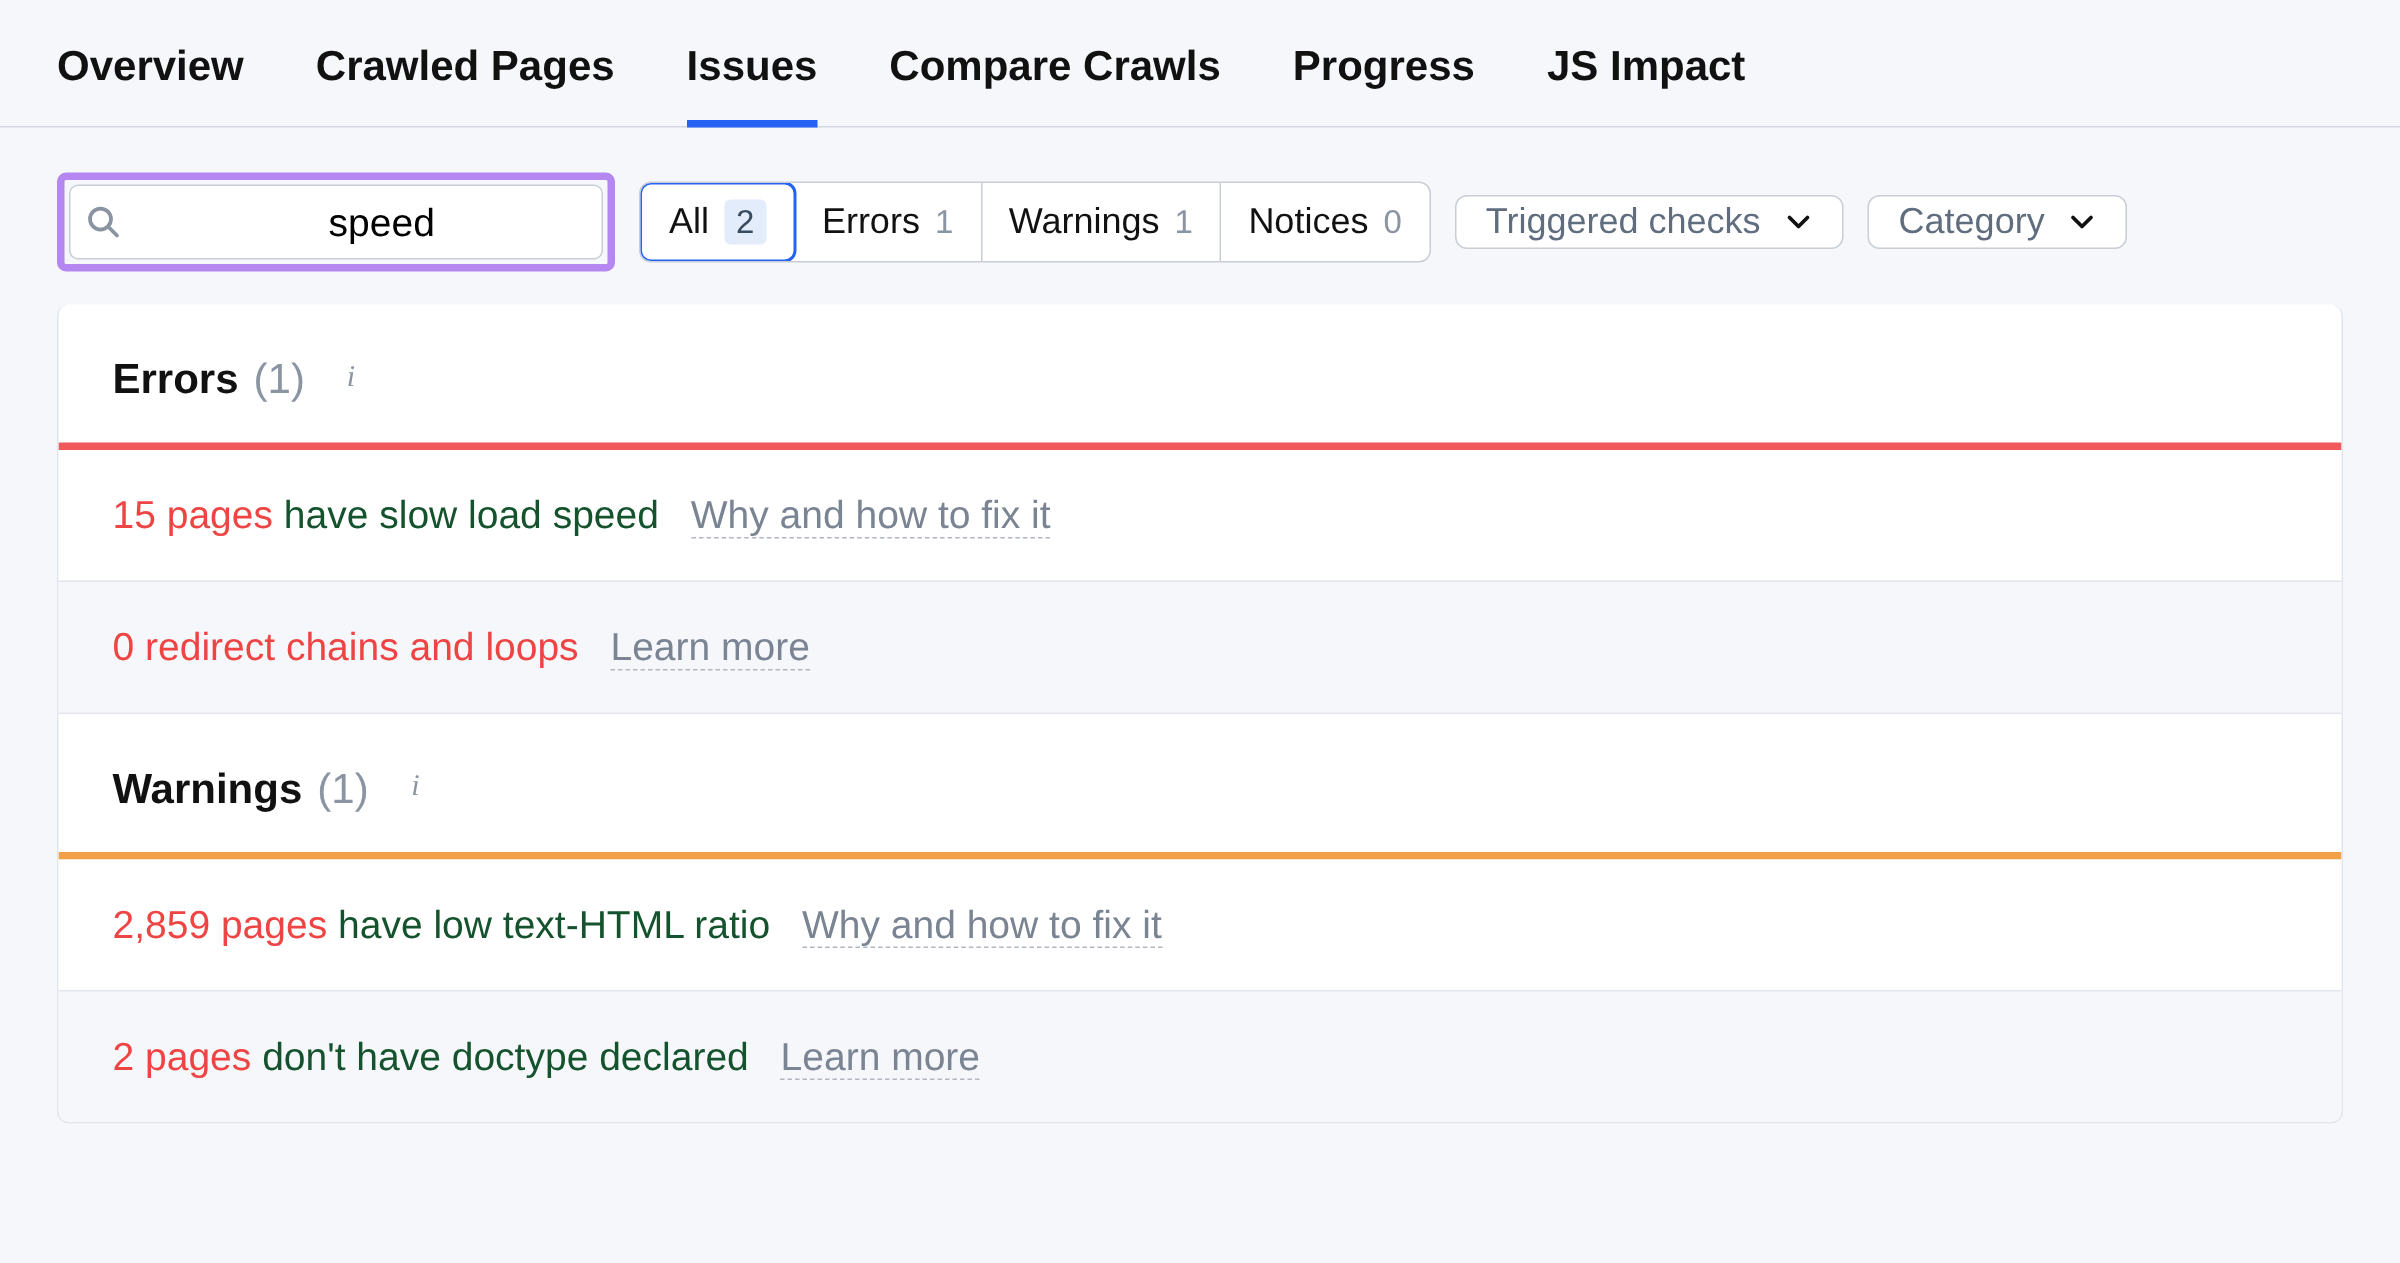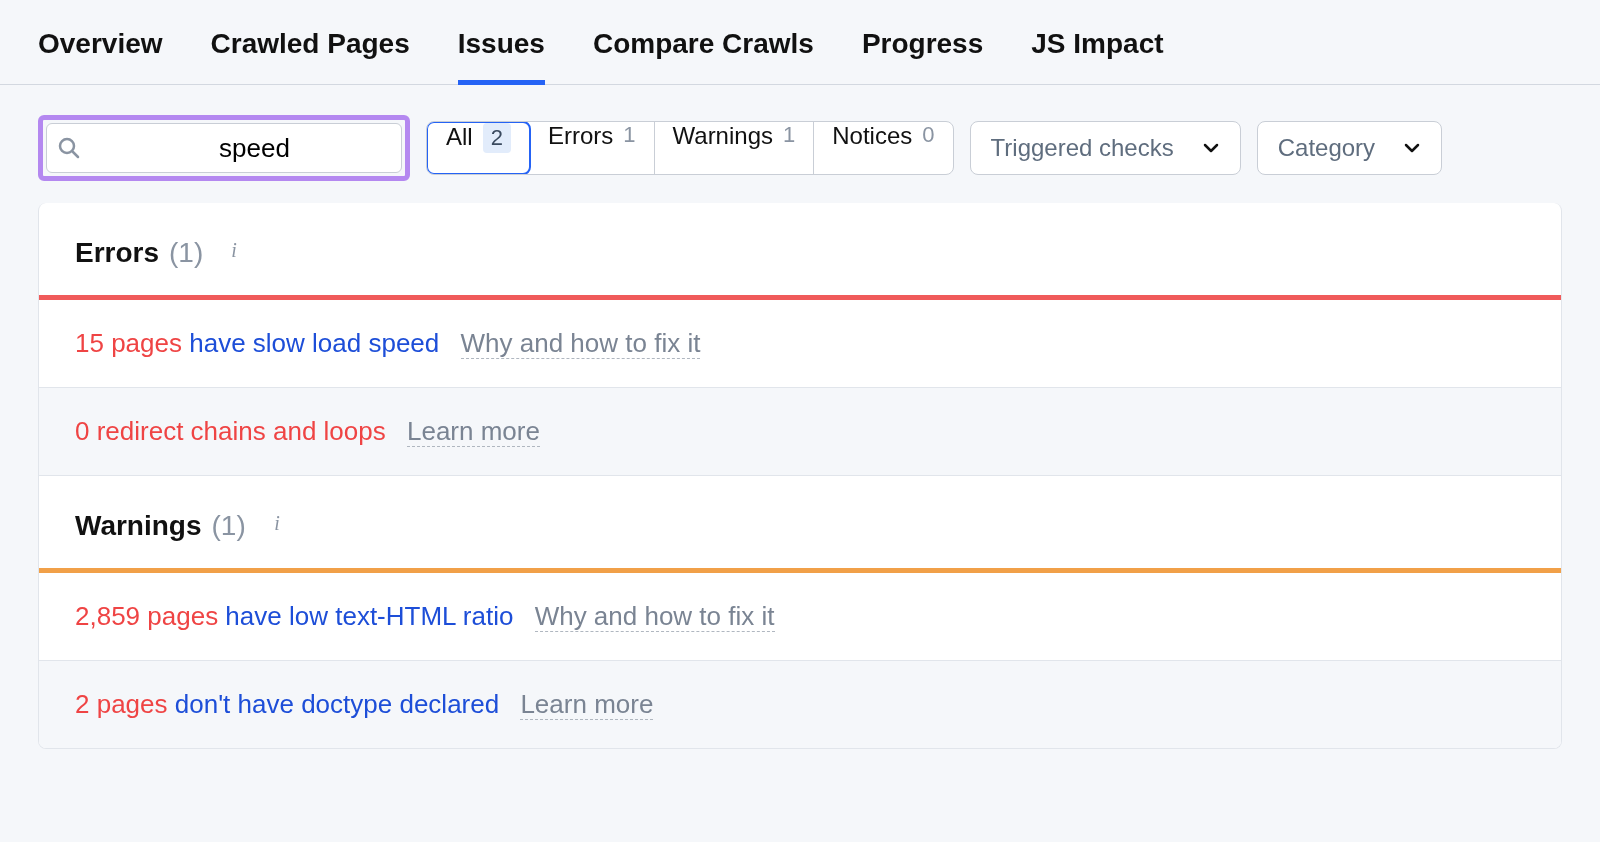--- a/index.html
+++ b/index.html
@@ -73,21 +73,21 @@
   .seg {
     display: inline-flex;
     border: 1px solid #c9ced6;
     border-radius: 8px;
     overflow: hidden;
     background: #fff;
     height: 54px;
   }
   .seg-btn {
     display: flex;
-    align-items: flex-start;
+    align-items: center;
     gap: 10px;
     padding: 0 18px;
     font-size: 24px;
     color: #111;
     border-right: 1px solid #c9ced6;
     cursor: pointer;
   }
   .seg-btn:last-child { border-right: none; }
   .seg-btn.active {
     border: 2px solid #2563f5;
@@ -104,22 +104,22 @@
     font-size: 22px;
   }
   .seg-btn .count-plain {
     color: #8a94a2;
     font-size: 22px;
   }
 
   .dropdown {
     display: flex;
     align-items: center;
-    gap: 28px;
-    height: 54px;
+    gap: 16px;
+    height: 36px;
     padding: 0 20px;
     border: 1px solid #c9ced6;
     border-radius: 8px;
     background: #fff;
     color: #5f6d7e;
     font-size: 24px;
     cursor: pointer;
   }
   .chevron { display: inline-flex; align-items: center; }
 
@@ -147,21 +147,21 @@
 
   .issue-row {
     padding: 28px 36px;
     font-size: 26px;
     color: #111;
     background: #fff;
   }
   .issue-row.dim { background: #f5f7fa; border-top: 1px solid #e1e5eb; }
   .issue-row + .issue-row { border-top: 1px solid #e1e5eb; }
   .issue-row .link { color: #ef4444; cursor: pointer; }
-  .issue-row .text { color: #1d4ed8; }
+  .issue-row .text { color: #14532d; }
   .issue-row .hint {
     color: #7a8493;
     border-bottom: 1px dashed #b0b7c0;
     cursor: pointer;
     margin-left: 14px;
   }
 </style>
 </head>
 <body>
 

